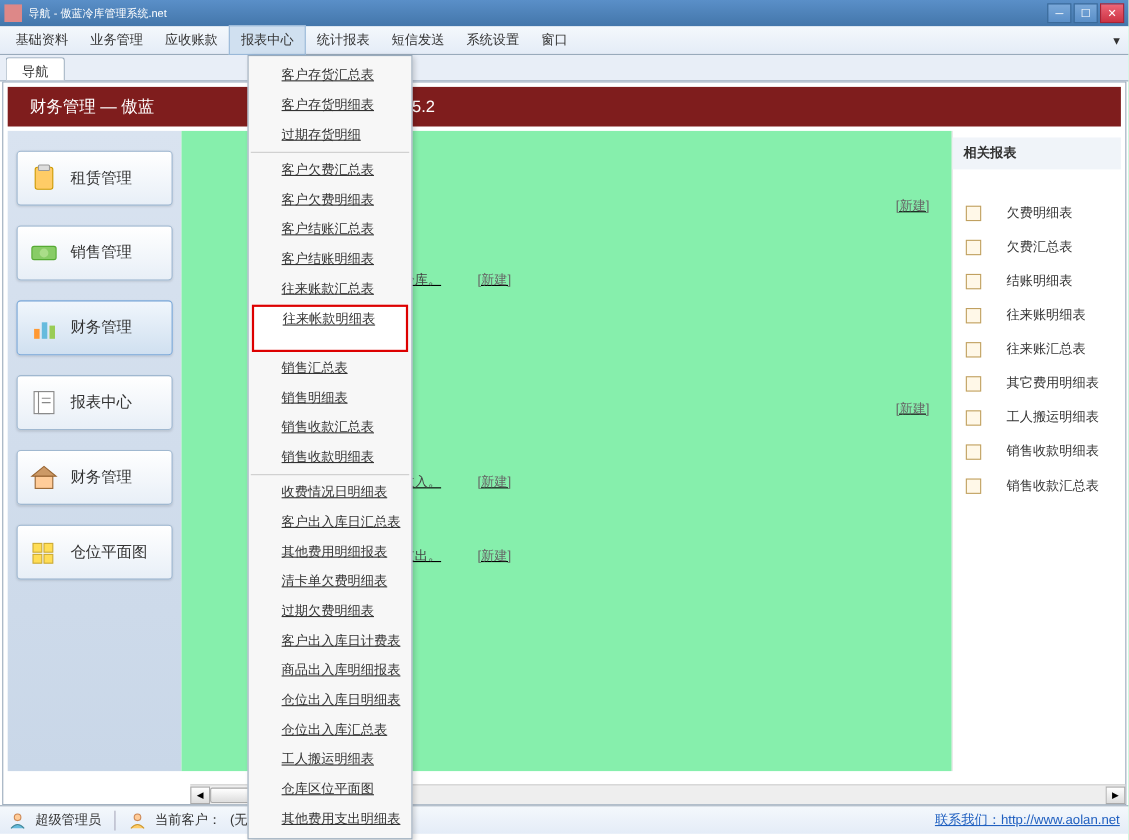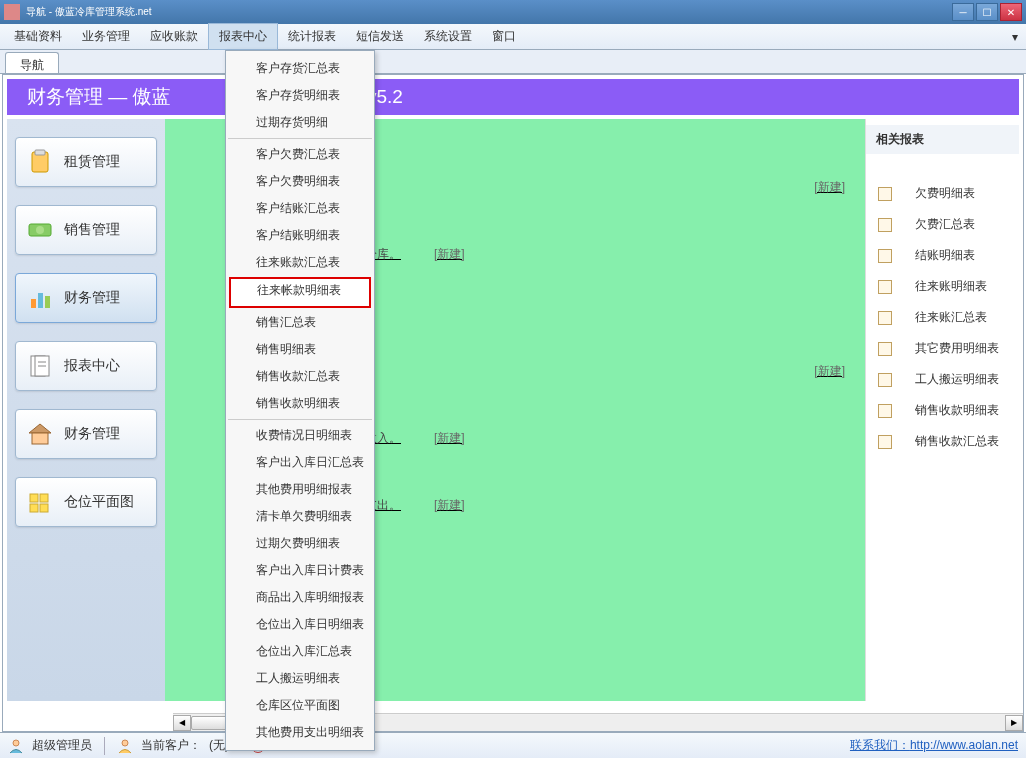--- a/index.html
+++ b/index.html
@@ -19,21 +19,21 @@
 .menubar .menu-item.active { background: #d0e0f0; border: 1px solid #99b8d8; }
 .menubar .overflow { margin-left: auto; padding: 0 4px; color: #333; }
 
 
 .tabstrip { height: 24px; background: #e8eef7; border-bottom: 1px solid #9ab; display: flex; padding-left: 5px; }
 .tabstrip .tab { padding: 4px 14px; background: #fff; border: 1px solid #9ab; border-bottom: none; border-radius: 3px 3px 0 0; margin-top: 2px; color: #333; }
 
 
 .content { position: relative; height: 658px; background: #fff; border: 1px solid #9ab; margin: 0 2px; }
 
-.header-banner { height: 36px; background: #8b5cf6; color: #fff; display: flex; align-items: center; padding: 0 20px; font-size: 19px; margin: 4px 4px 0 4px; position: relative; }
+.header-banner { height: 36px; background: #7f1d1d; color: #fff; display: flex; align-items: center; padding: 0 20px; font-size: 15px; margin: 4px 4px 0 4px; position: relative; }
 
 .body-row { display: flex; height: 582px; margin: 4px; }
 
 
 .sidebar { width: 158px; background: linear-gradient(#d9e3f0, #c9d7e8); padding: 18px 8px; display: flex; flex-direction: column; gap: 18px; }
 .side-btn { height: 50px; background: linear-gradient(#fff, #e8eff7); border: 1px solid #a0b8d0; border-radius: 4px; display: flex; align-items: center; padding: 0 10px; gap: 10px; cursor: pointer; box-shadow: 0 1px 2px rgba(0,0,0,0.1); }
 .side-btn.active { background: linear-gradient(#f0f6fc, #d0e0f0); border-color: #7aa8d9; }
 .side-btn .icon { width: 28px; height: 28px; display: flex; align-items: center; justify-content: center; }
 .side-btn .label { font-size: 14px; color: #333; }
 
@@ -45,22 +45,22 @@
 
 .right-panel { width: 154px; background: #fff; border-left: 1px solid #ddd; padding: 6px 0; }
 .right-panel .rtitle { font-weight: bold; padding: 6px 10px; background: #f0f4f9; color: #333; }
 .right-panel .ritem { display: flex; align-items: center; gap: 23px; padding: 7px 12px; color: #333; cursor: pointer; }
 .right-panel .ritem .ricon { width: 14px; height: 14px; border: 1px solid #c0a060; background: #fff8e8; }
 
 
 .dropdown { position: absolute; left: 225px; top: 50px; width: 150px; background: #f7f7f7; border: 1px solid #9ab; box-shadow: 2px 2px 5px rgba(0,0,0,0.2); z-index: 100; padding: 2px; }
 .dropdown .dgroup { border-bottom: 1px solid #ccc; padding: 2px 0; }
 .dropdown .dgroup:last-child { border-bottom: none; }
-.dropdown .ditem { padding: 5px 8px 5px 28px; color: #333; cursor: pointer; position: relative; }
-.dropdown .ditem.highlighted { background: #fff; border: 2px solid #d00; margin: 1px; padding: 3px 6px 7px 26px; }
+.dropdown .ditem { padding: 5px 8px 5px 28px; color: #333; cursor: pointer; position: relative; text-decoration: underline; }
+.dropdown .ditem.highlighted { background: #fff; border: 2px solid #d00; margin: 1px; padding: 3px 6px 19px 26px; }
 
 
 .hscroll { position: absolute; bottom: 0; left: 170px; right: 0; height: 18px; background: #f0f0f0; border-top: 1px solid #ccc; display: flex; align-items: center; }
 .hscroll .sbtn { width: 18px; height: 16px; background: linear-gradient(#fff,#ddd); border: 1px solid #aaa; display: flex; align-items: center; justify-content: center; font-size: 8px; cursor: pointer; }
 .hscroll .strack { flex: 1; height: 16px; background: #eee; position: relative; }
 .hscroll .sthumb { position: absolute; left: 0; width: 130px; height: 14px; top: 1px; background: linear-gradient(#fff,#ddd); border: 1px solid #aaa; border-radius: 2px; }
 
 
 .statusbar { height: 26px; background: linear-gradient(#f4f8fc, #e4ecf7); border-top: 1px solid #9ab; display: flex; align-items: center; padding: 0 8px; gap: 8px; color: #333; }
 .statusbar .sicon { width: 16px; height: 16px; }

